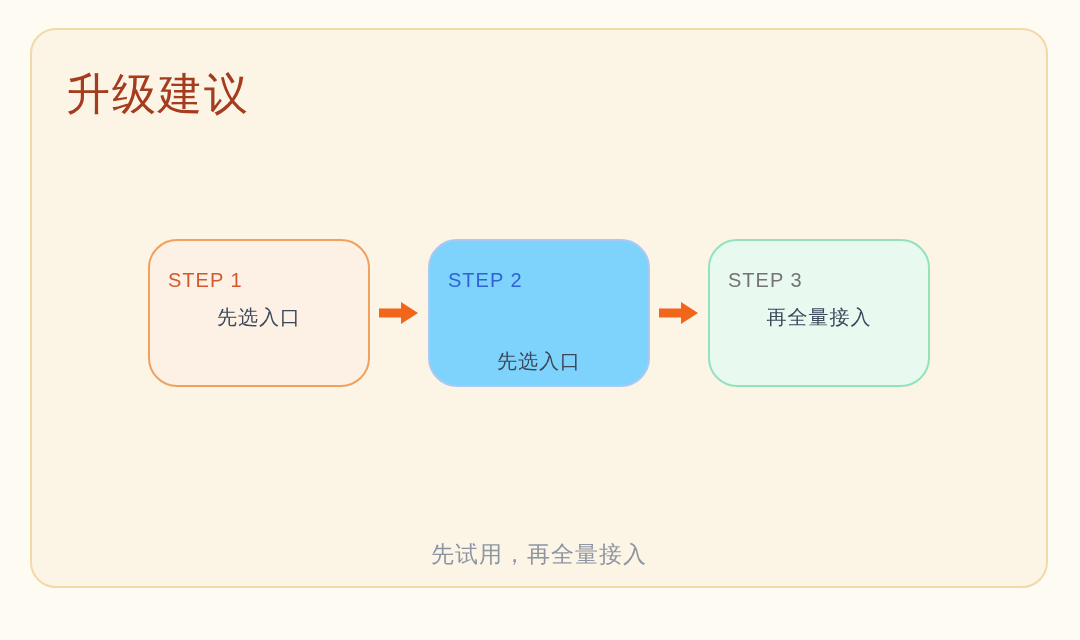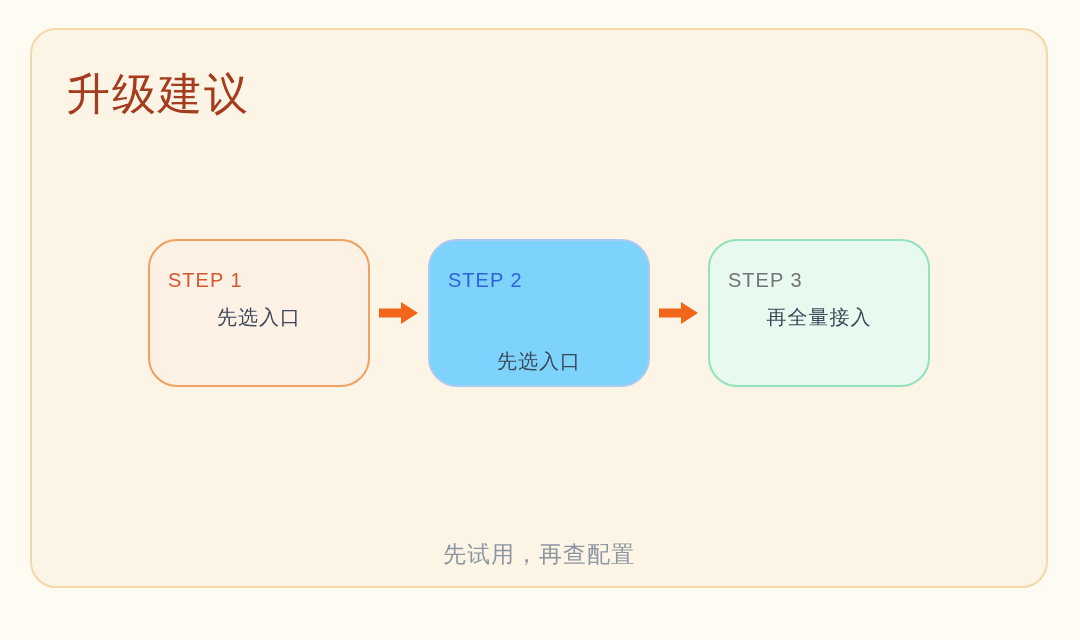--- a/index.html
+++ b/index.html
@@ -122,15 +122,15 @@
       </svg>
     </div>
 
     <div class="step-box" style="background: rgb(232, 250, 240); border-color: rgb(146, 227, 188);">
       <div class="step-label" style="color: #737373;">STEP 3</div>
       <div class="step-text">再全量接入</div>
     </div>
 
   </div>
 
-  <div class="footer-note">先试用，再查配置</div>
+  <div class="footer-note">先试用，再全量接入</div>
 
 </div>
 
 </body></html>

